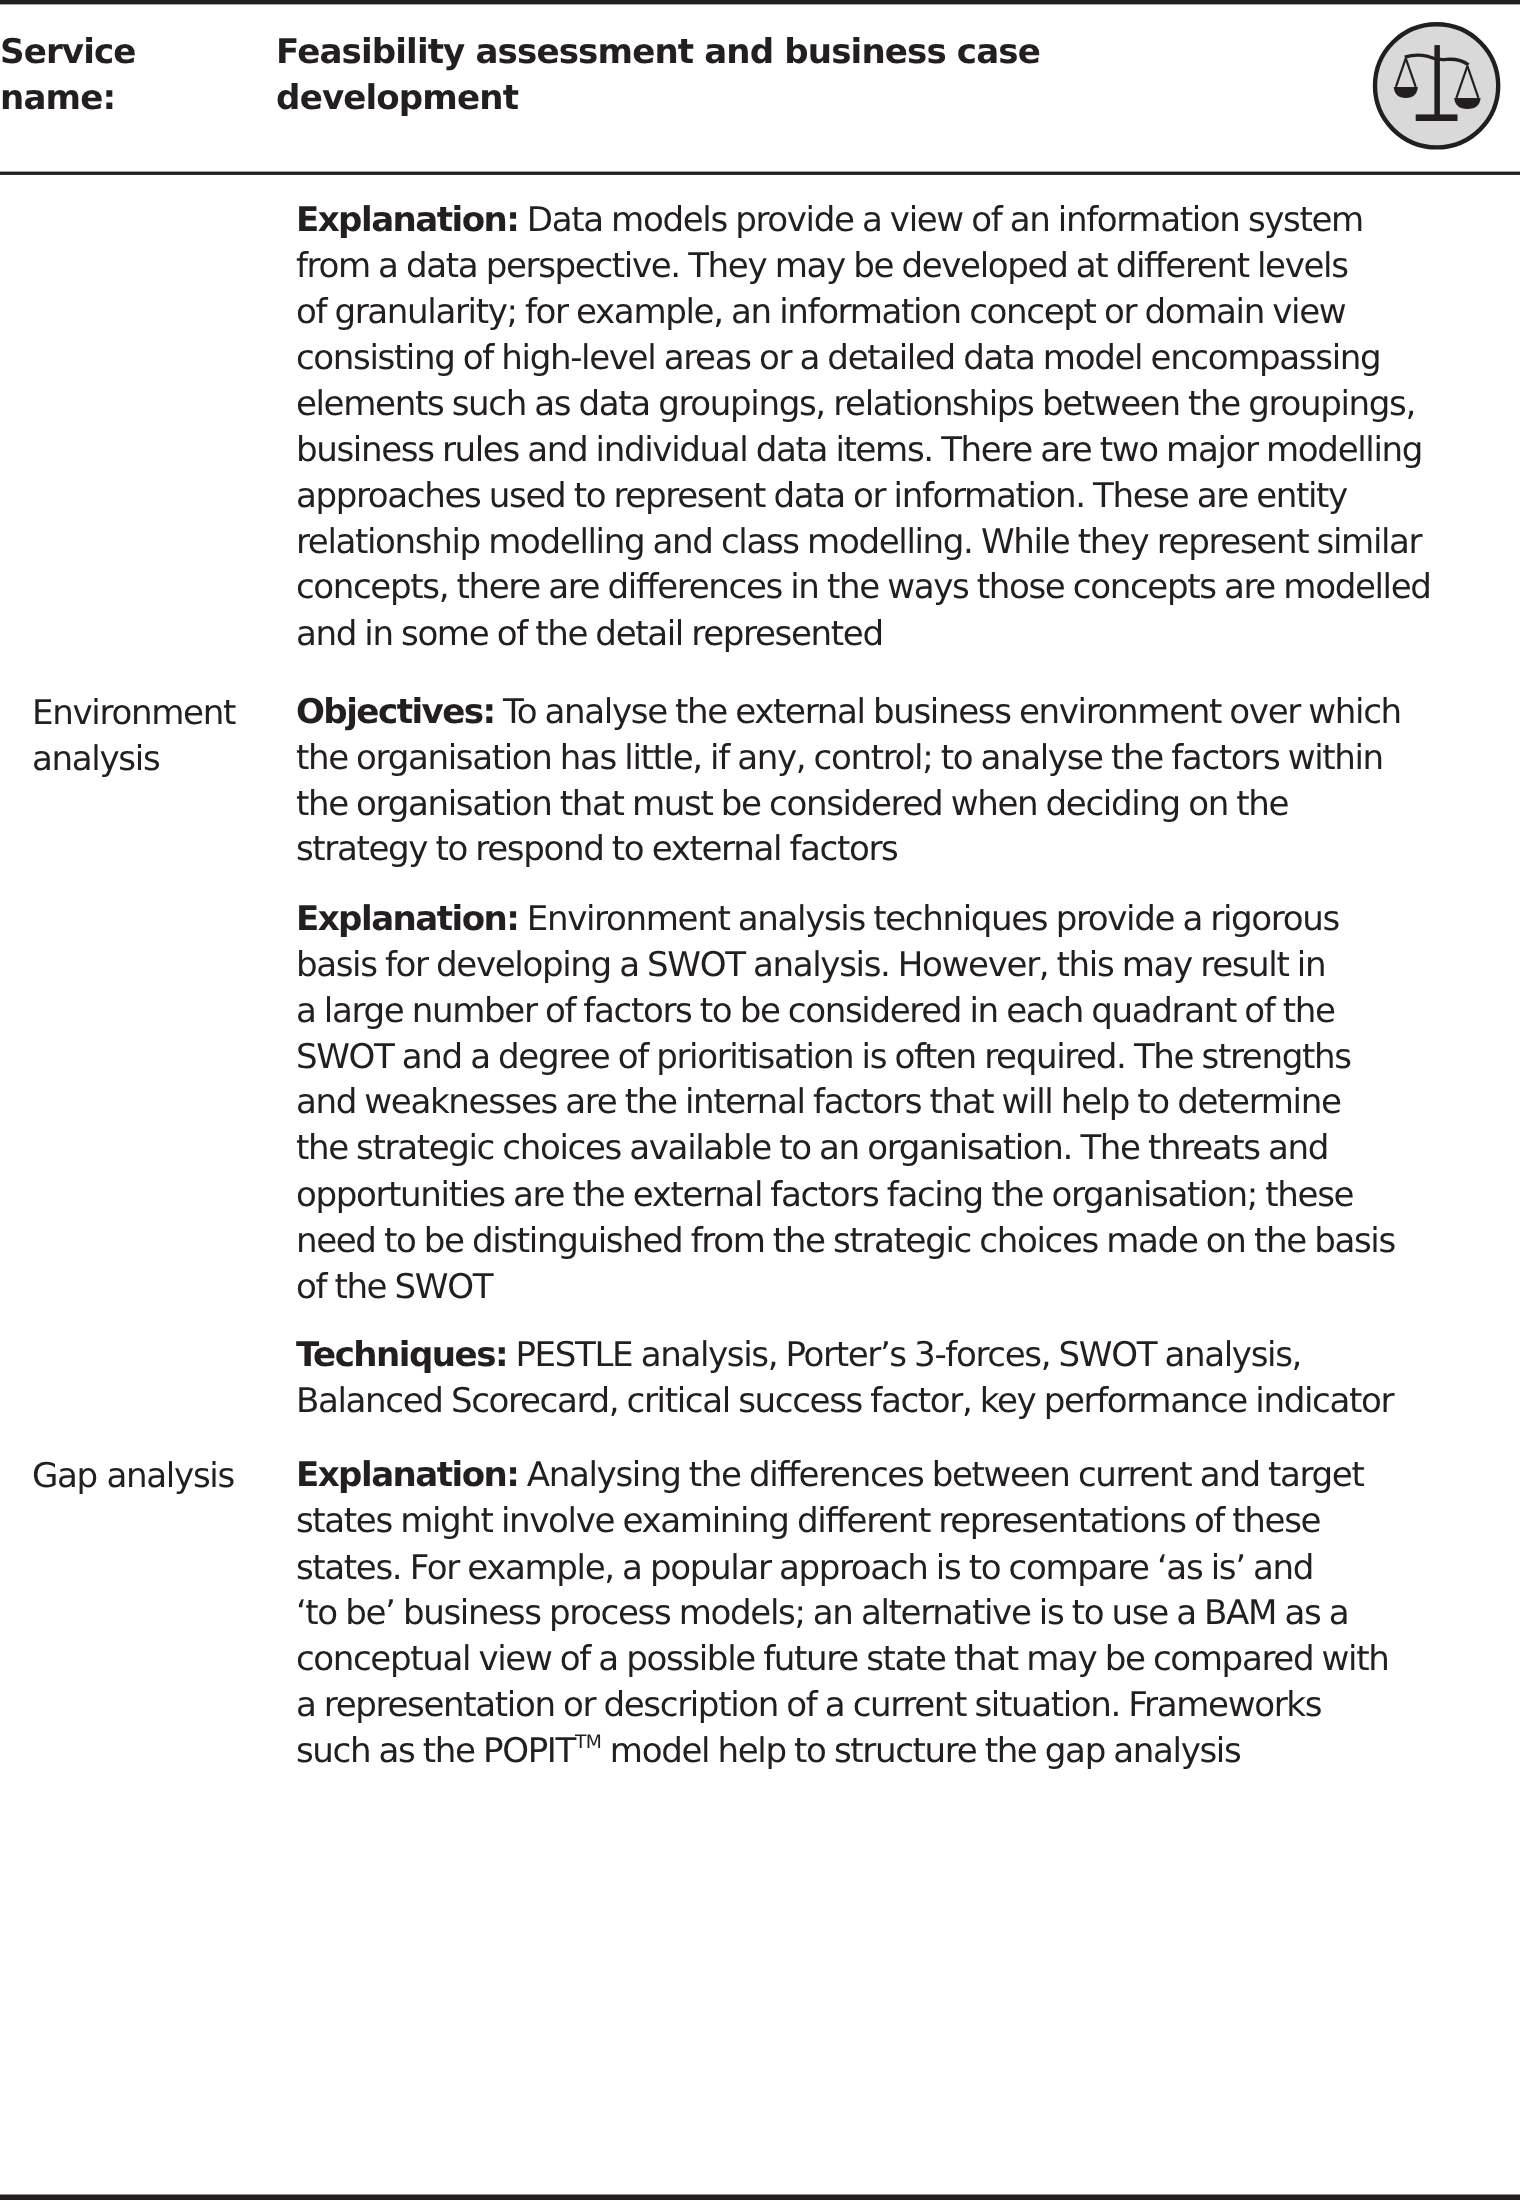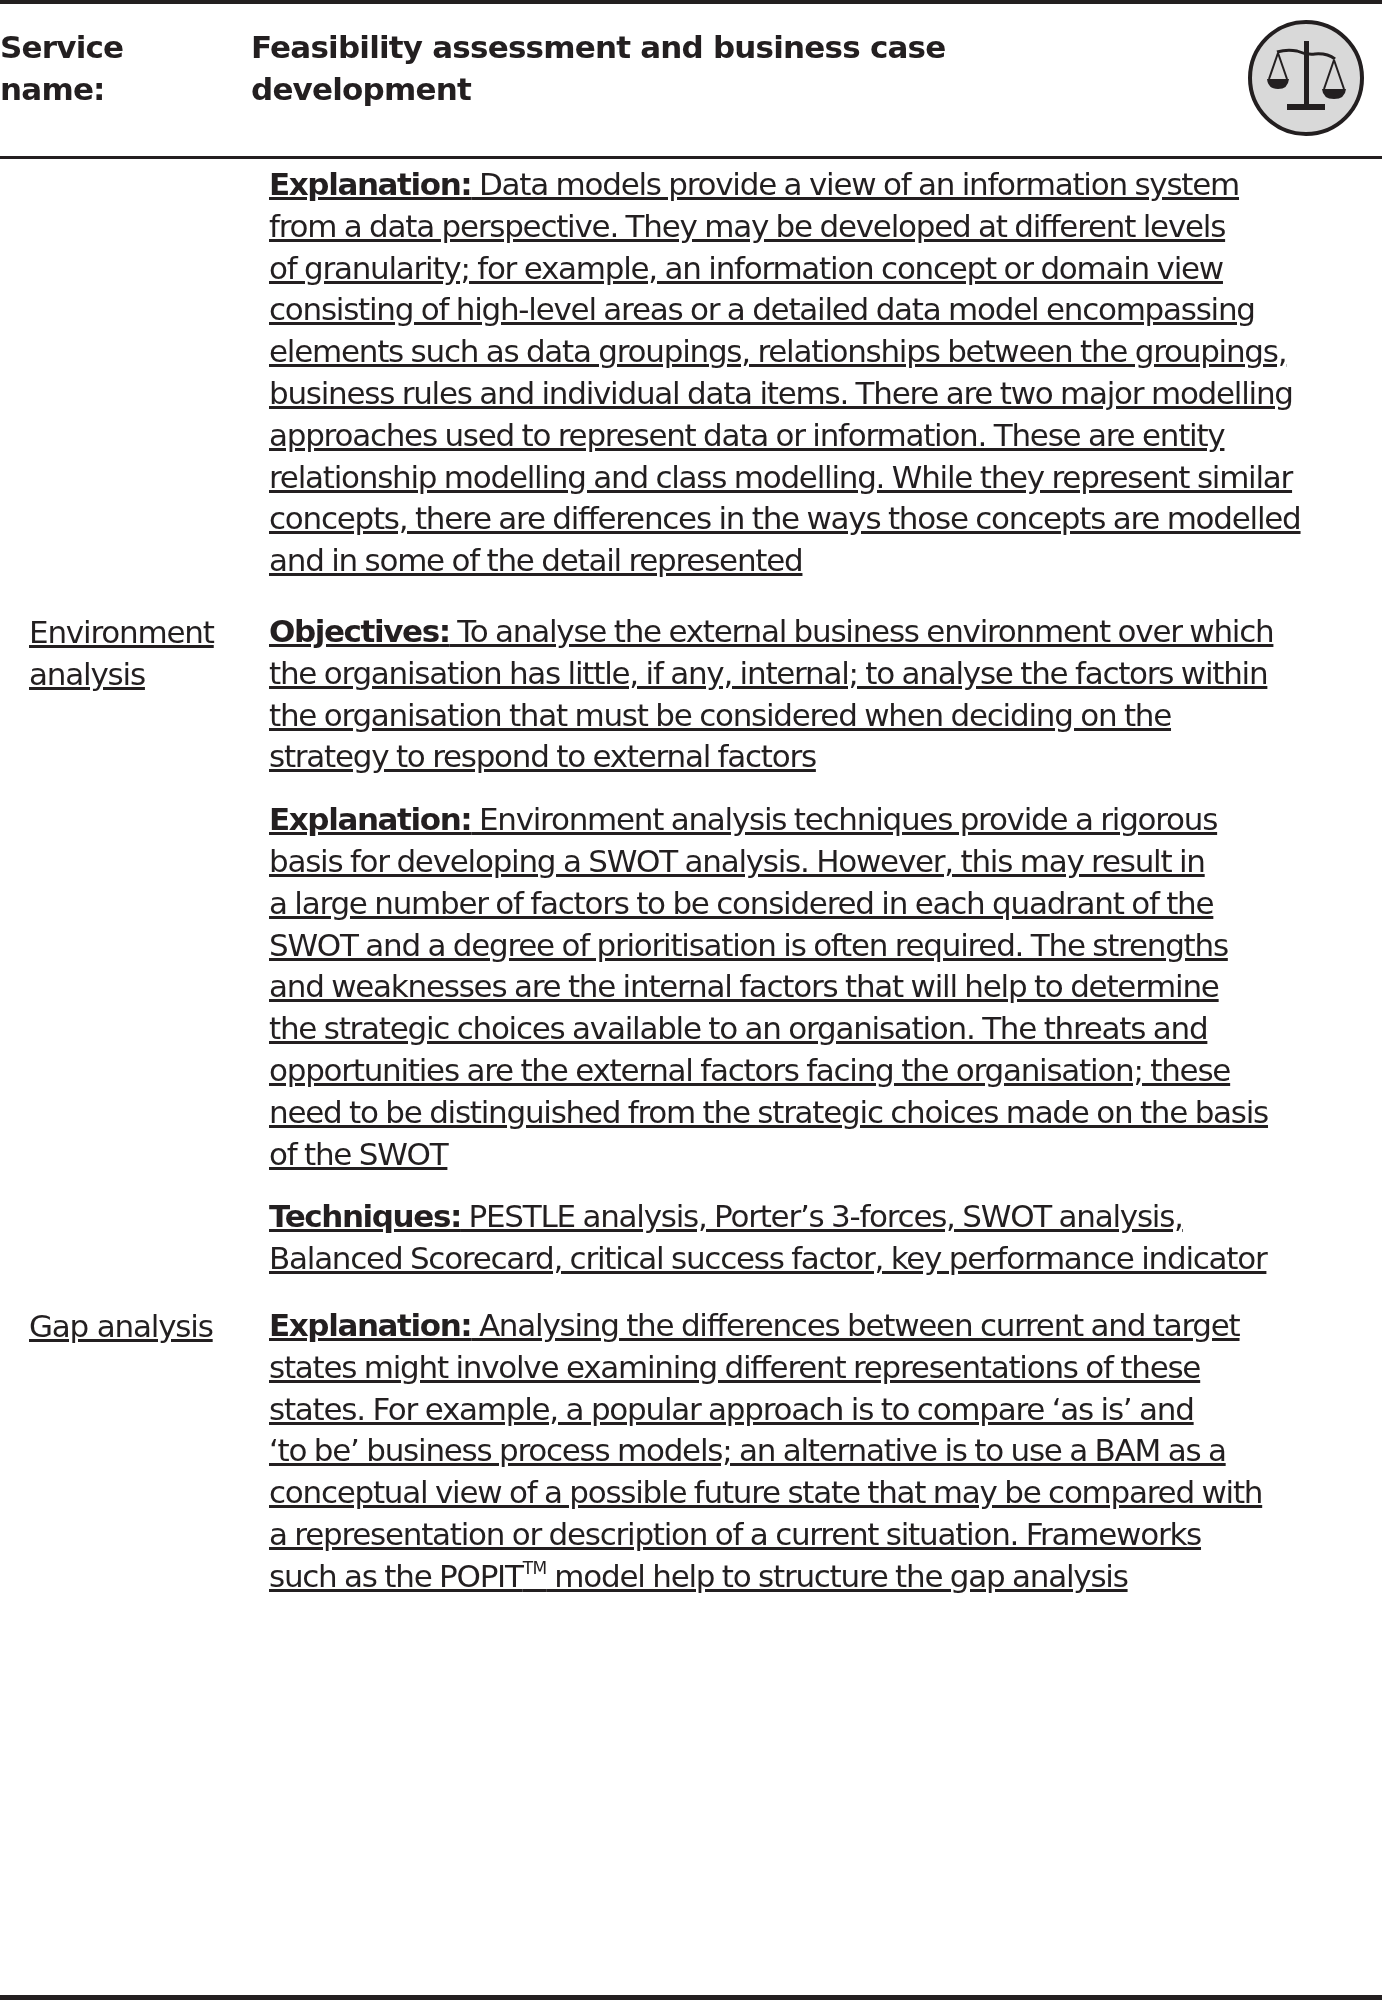--- a/index.html
+++ b/index.html
@@ -57,23 +57,22 @@
       background: #231f20;
     }
     .bottom-rule {
       position: absolute;
       left: 0; top: 1995px;
       width: 1382px; height: 5px;
       background: #231f20;
     }
     .content {
       position: absolute;
-      left: 0; top: 164px;
+      left: 0; top: 180px;
       width: 1282px;
-      text-decoration: underline;
     }
     .row {
       display: flex;
       flex-direction: row;
       align-items: flex-start;
     }
     .row-label {
       width: 240px;
       flex: 0 0 240px;
       font-size: 31px;
@@ -156,21 +155,21 @@
     </div>
   </div>
 
   <div class="row-gap"></div>
 
   <div class="row">
     <div class="row-label" style="white-space: pre-line;">Environment
 analysis</div>
     <div class="row-body">
       <p class="para"><span class="key">Objectives:</span><span> To analyse the external business environment over which
-the organisation has little, if any, internal; to analyse the factors within
+the organisation has little, if any, control; to analyse the factors within
 the organisation that must be considered when deciding on the
 strategy to respond to external factors</span></p>
       <p class="para"><span class="key">Explanation:</span><span> Environment analysis techniques provide a rigorous
 basis for developing a SWOT analysis. However, this may result in
 a large number of factors to be considered in each quadrant of the
 SWOT and a degree of prioritisation is often required. The strengths
 and weaknesses are the internal factors that will help to determine
 the strategic choices available to an organisation. The threats and
 opportunities are the external factors facing the organisation; these
 need to be distinguished from the strategic choices made on the basis

